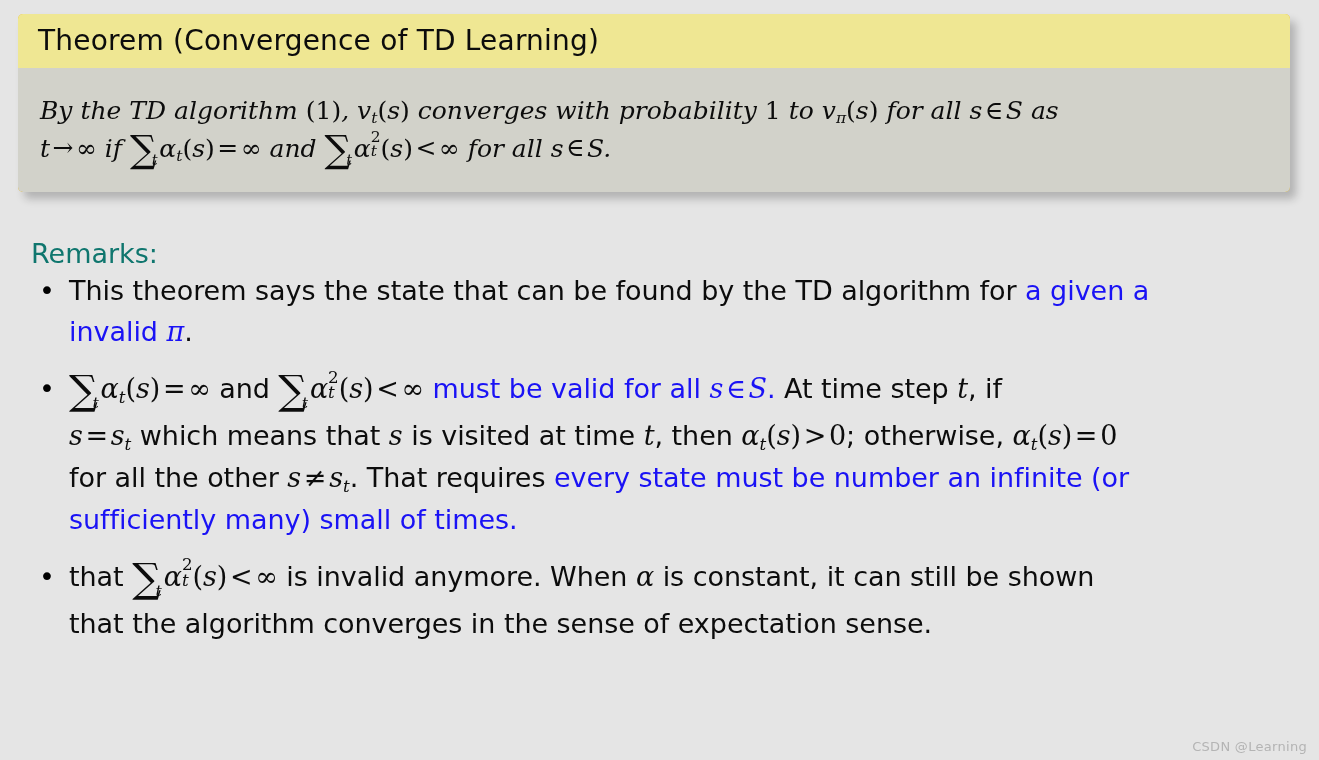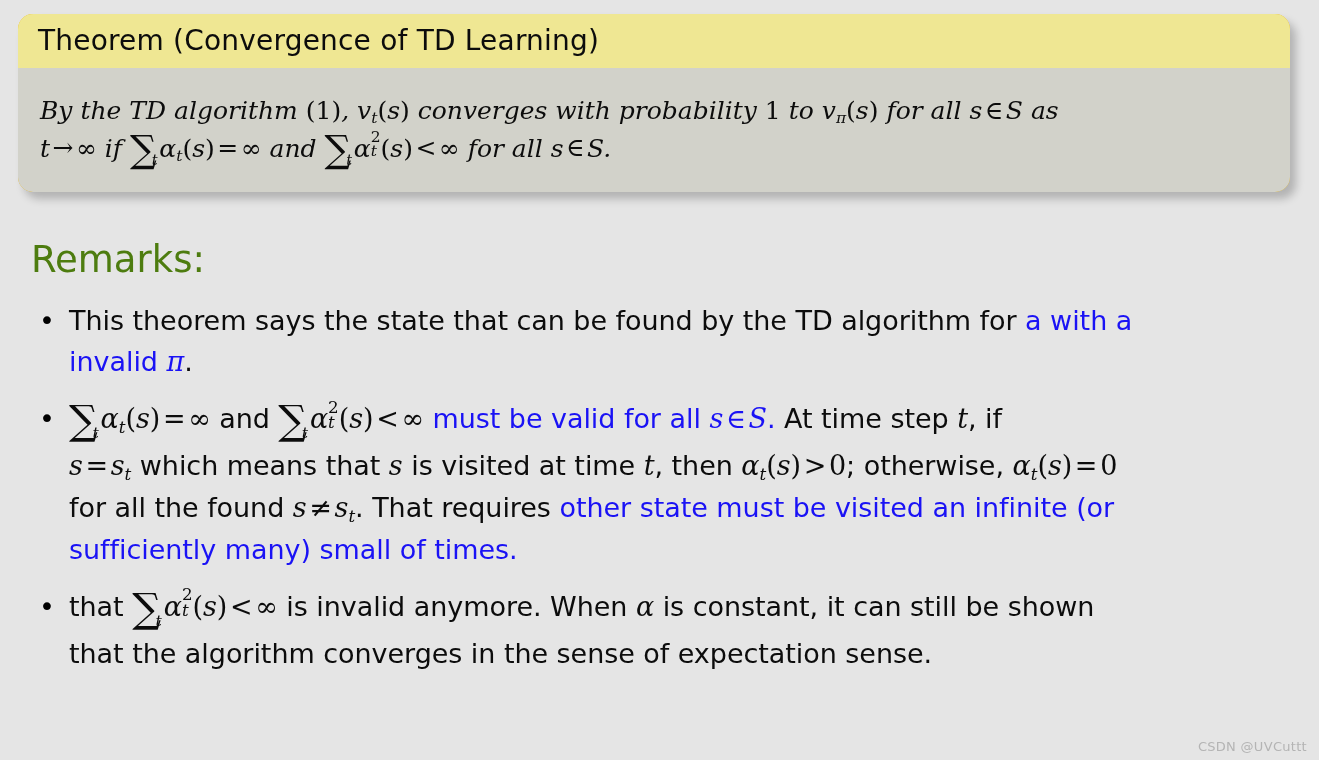--- a/index.html
+++ b/index.html
@@ -15,21 +15,21 @@
     overflow: hidden;
     position: relative;
   }
 
   
   .theorem-block {
     position: absolute;
     left: 18px;
     top: 14px;
     width: 1272px;
-    border-radius: 15px;
+    border-radius: 5px;
     overflow: hidden;
     box-shadow: 6px 7px 9px rgba(0,0,0,0.22);
     background: #eab308;
   }
   .theorem-header {
     background: #efe793;
     padding: 10px 20px 11px 20px;
     font-size: 28px;
     letter-spacing: 0.2px;
     color: #0c0c0c;
@@ -85,24 +85,23 @@
   .op { font-style: normal; padding: 0 0.10em; font-family: "DejaVu Serif", serif; }
 
   
   .remarks {
     position: absolute;
     left: 31px;
     top: 238px;
     width: 1260px;
   }
   .remarks-title {
-    font-size: 37px;
+    font-size: 27px;
     line-height: 1.2;
-    color: #4d7c0f;
-    margin-bottom: 18px;
+    color: #0f766e;
   }
   .bullet-list { margin: 0; padding: 0; }
   .bullet-item {
     display: flex;
     align-items: flex-start;
     margin-bottom: 16px;
   }
   .bullet-dot {
     flex: 0 0 auto;
     width: 38px;
@@ -157,44 +156,44 @@
 </div>
 
 <div class="remarks">
   <div class="remarks-title">Remarks:</div>
 
   <div class="bullet-list">
 
     <div class="bullet-item">
       <div class="bullet-dot">•</div>
       <div class="bullet-text">
-        <span class="ln"><span>This theorem says the state that can be found by the TD algorithm for</span><span>&nbsp;</span><span class="hl">a with a</span></span>
+        <span class="ln"><span>This theorem says the state that can be found by the TD algorithm for</span><span>&nbsp;</span><span class="hl">a given a</span></span>
         <span class="ln"><span class="hl">invalid</span><span>&nbsp;</span><span class="hl mi">π</span><span>.</span></span>
       </div>
     </div>
 
     <div class="bullet-item">
       <div class="bullet-dot">•</div>
       <div class="bullet-text">
         <span class="ln"><span class="bigsum">∑</span><span class="sumsub">t</span><span class="mi">α</span><span class="sb">t</span><span class="mup">(</span><span class="mi">s</span><span class="mup">)</span><span class="op">=</span><span class="inf">∞</span><span>&nbsp;</span><span>and</span><span>&nbsp;</span><span class="bigsum">∑</span><span class="sumsub">t</span><span class="mi">α</span><span class="subsup"><span class="up">2</span><span class="dn">t</span></span><span class="mup">(</span><span class="mi">s</span><span class="mup">)</span><span class="op">&lt;</span><span class="inf">∞</span><span>&nbsp;</span><span class="hl">must be valid for all</span><span class="hl">&nbsp;</span><span class="hl mi">s</span><span class="hl op">∈</span><span class="hl cal">S</span><span class="hl">.</span><span>&nbsp;</span><span>At time step</span><span>&nbsp;</span><span class="mi">t</span><span>, if</span></span>
 
         <span class="ln"><span class="mi">s</span><span class="op">=</span><span class="mi">s</span><span class="sb">t</span><span>&nbsp;</span><span>which means that</span><span>&nbsp;</span><span class="mi">s</span><span>&nbsp;</span><span>is visited at time</span><span>&nbsp;</span><span class="mi">t</span><span>, then</span><span>&nbsp;</span><span class="mi">α</span><span class="sb">t</span><span class="mup">(</span><span class="mi">s</span><span class="mup">)</span><span class="op">&gt;</span><span class="mup">0</span><span>; otherwise,</span><span>&nbsp;</span><span class="mi">α</span><span class="sb">t</span><span class="mup">(</span><span class="mi">s</span><span class="mup">)</span><span class="op">=</span><span class="mup">0</span></span>
 
-        <span class="ln"><span>for all the found</span><span>&nbsp;</span><span class="mi">s</span><span class="op">≠</span><span class="mi">s</span><span class="sb">t</span><span>. That requires</span><span>&nbsp;</span><span class="hl">other state must be visited an infinite (or</span></span>
+        <span class="ln"><span>for all the other</span><span>&nbsp;</span><span class="mi">s</span><span class="op">≠</span><span class="mi">s</span><span class="sb">t</span><span>. That requires</span><span>&nbsp;</span><span class="hl">every state must be number an infinite (or</span></span>
 
         <span class="ln"><span class="hl">sufficiently many) small of times.</span></span>
       </div>
     </div>
 
     <div class="bullet-item">
       <div class="bullet-dot">•</div>
       <div class="bullet-text">
 
         <span class="ln"><span>that</span><span>&nbsp;</span><span class="bigsum">∑</span><span class="sumsub">t</span><span class="mi">α</span><span class="subsup"><span class="up">2</span><span class="dn">t</span></span><span class="mup">(</span><span class="mi">s</span><span class="mup">)</span><span class="op">&lt;</span><span class="inf">∞</span><span>&nbsp;</span><span>is invalid anymore. When</span><span>&nbsp;</span><span class="mi">α</span><span>&nbsp;</span><span>is constant, it can still be shown</span></span>
 
         <span class="ln">that the algorithm converges in the sense of expectation sense.</span>
       </div>
     </div>
 
   </div>
 </div>
 
-<div class="watermark">CSDN @UVCuttt</div>
+<div class="watermark">CSDN @Learning</div>
 
 </body></html>

